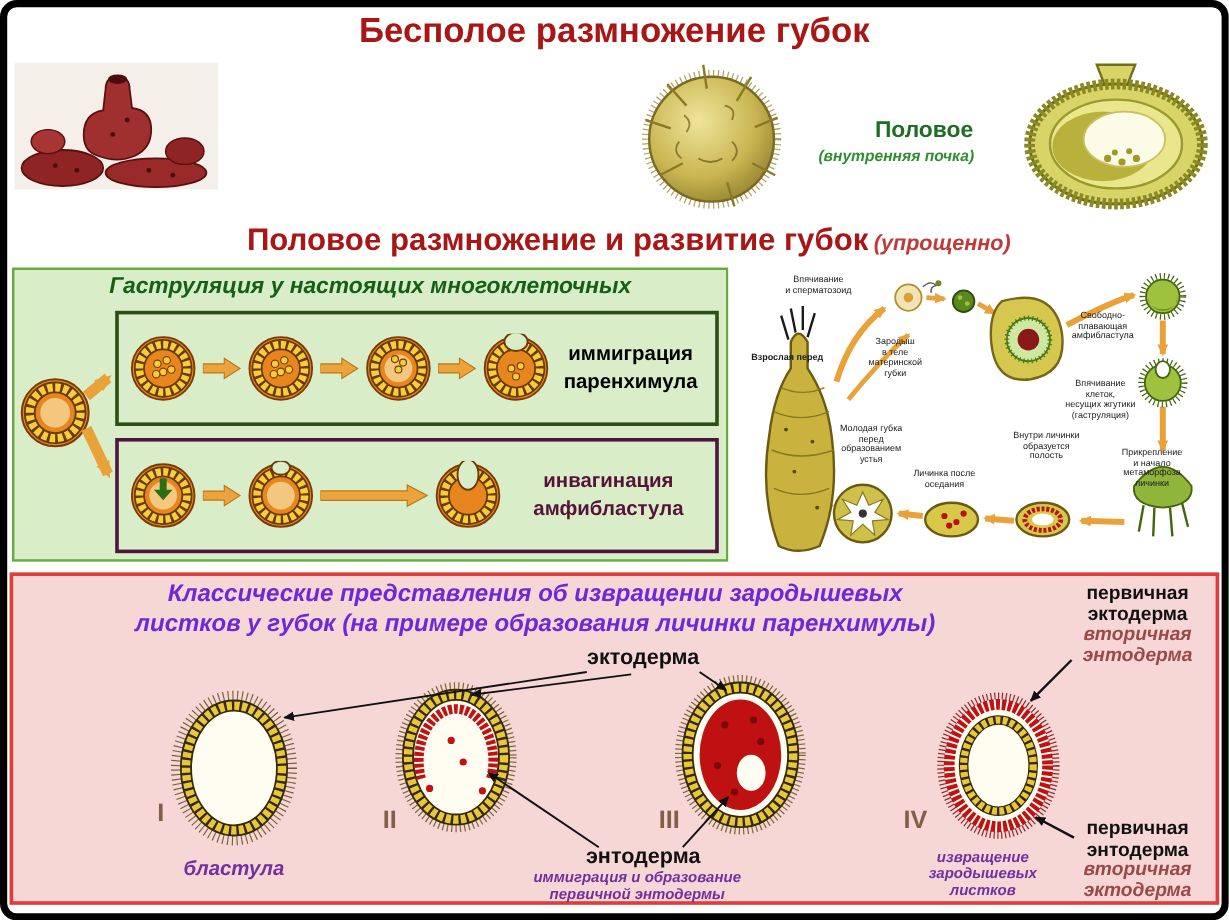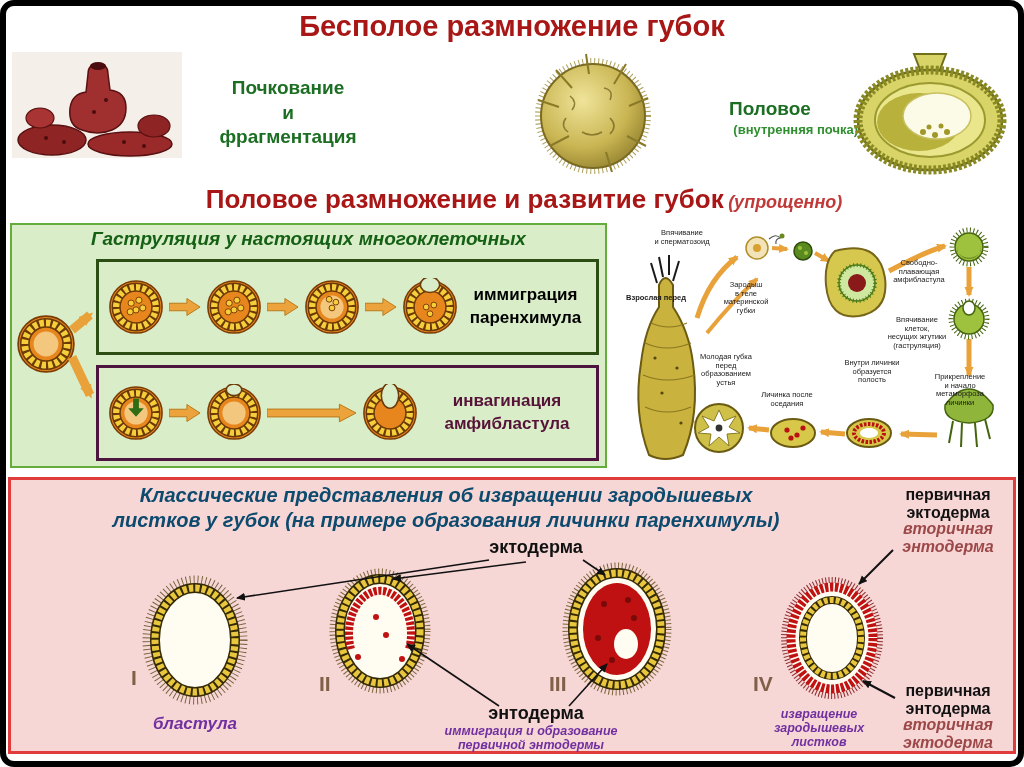--- a/index.html
+++ b/index.html
@@ -6,39 +6,39 @@
   .slide{
     position:relative;width:1012px;height:755px;
     border:6px solid #000;border-radius:14px;background:#fff;overflow:hidden;
     font-family:"Liberation Sans",sans-serif;
   }
   .abs{position:absolute;}
   .pre{white-space:pre-line;}
   .main-title{top:4px;left:0;right:0;text-align:center;font-size:29px;font-weight:bold;color:#a81616;}
   .budding-label{left:176px;top:70px;width:212px;text-align:center;font-size:19px;font-weight:bold;color:#1b6e22;line-height:1.3;}
   .gemmula-label{left:684px;top:92px;width:160px;text-align:center;font-size:19px;font-weight:bold;color:#1b6e22;}
-  .gemmula-note{left:676px;top:116px;width:176px;text-align:right;font-size:13px;font-weight:bold;color:#2f8f2f;}
+  .gemmula-note{left:676px;top:116px;width:176px;text-align:left;font-size:13px;font-weight:bold;font-style:italic;color:#2f8f2f;}
   .sexual-title{top:178px;left:0;right:0;text-align:center;color:#a81616;padding-left:24px;}
   .sexual-title .t1{font-size:26px;font-weight:bold;}
   .sexual-title .t2{font-size:18px;font-weight:bold;font-style:italic;color:#c03a3a;}
   .green-panel{left:4px;top:217px;width:593px;height:241px;background:#d9edc8;border:2px solid #64ad3c;}
   .gp-title{position:absolute;top:3px;left:0;right:0;text-align:center;font-size:19px;font-weight:bold;font-style:italic;color:#156015;}
   .gbox{position:absolute;display:flex;align-items:center;gap:4px;padding:0 8px;box-sizing:border-box;}
   .gbox1{left:84px;top:34px;width:503px;height:96px;border:3px solid #2c4d14;}
   .gbox2{left:84px;top:140px;width:503px;height:96px;border:3px solid #4d1440;}
   .emb{width:58px;height:58px;flex:0 0 auto;}
   .harr{width:32px;height:24px;flex:0 0 auto;}
   .harrL{width:90px;height:24px;flex:0 0 auto;}
   .gbox-label{margin-left:auto;text-align:center;width:162px;font-size:17px;font-weight:bold;line-height:1.35;}
   .gbox1 .gbox-label{color:#000000;}
   .gbox2 .gbox-label{color:#561238;}
   .lifecycle-panel{left:601px;top:217px;width:404px;height:245px;background:#fff;}
   .lc{position:absolute;font-size:7.5px;line-height:1.15;text-align:center;color:#1a1a1a;white-space:pre-line;}
   .pink-panel{left:2px;top:471px;width:1002px;height:271px;background:#f7d6d6;border:3px solid #e03c3c;}
-  .pk-title{position:absolute;left:20px;top:3px;width:830px;text-align:center;color:#0c4a6e;font-weight:bold;font-style:italic;font-size:20px;line-height:1.25;}
+  .pk-title{position:absolute;left:20px;top:3px;width:830px;text-align:center;color:#6d28d9;font-weight:bold;font-style:italic;font-size:20px;line-height:1.25;}
   .black-label{font-weight:bold;font-size:16px;color:#111;line-height:1.1;text-align:center;}
   .maroon-label{font-weight:bold;font-style:italic;font-size:16px;color:#9c4848;line-height:1.1;text-align:center;}
   .purple-label{color:#7030a0;font-weight:bold;font-style:italic;text-align:center;}
   .stage{position:absolute;font-size:21px;font-weight:bold;color:#806048;}
   .ov{position:absolute;}
   .noptr{pointer-events:none;}
 </style>
 </head>
 <body>
 
@@ -105,23 +105,20 @@
     <ellipse cx="28" cy="66" rx="14" ry="10" fill="#a83434" stroke="#5a1010" stroke-width="1.2"></ellipse>
     <ellipse cx="142" cy="74" rx="16" ry="11" fill="#8e2424" stroke="#5a1010" stroke-width="1.2"></ellipse>
     <circle cx="34" cy="86" r="2" fill="#4a0c0c"></circle>
       <circle cx="52" cy="90" r="2" fill="#4a0c0c"></circle>
     <circle cx="112" cy="90" r="2" fill="#4a0c0c"></circle>
       <circle cx="132" cy="94" r="2" fill="#4a0c0c"></circle>
     <circle cx="82" cy="60" r="2" fill="#4a0c0c"></circle>
       <circle cx="94" cy="48" r="2" fill="#4a0c0c"></circle>
   </svg>
 
-  <div class="abs budding-label pre">Почкование
-и
-фрагментация</div>
 
   <svg class="abs" style="left:520px;top:42px;width:135px;height:132px" viewBox="0 0 135 132">
     <defs>
       <radialGradient id="gemgrad" cx="40%" cy="35%" r="75%">
         <stop offset="0%" stop-color="#efe49a"></stop>
           <stop offset="60%" stop-color="#c9b552"></stop>
           <stop offset="100%" stop-color="#8d7c2c"></stop>
       </radialGradient>
     </defs>
     <circle cx="67" cy="68" r="55" fill="none" stroke="#9a8a34" stroke-width="6" stroke-dasharray="1 3" opacity="0.8"></circle>

